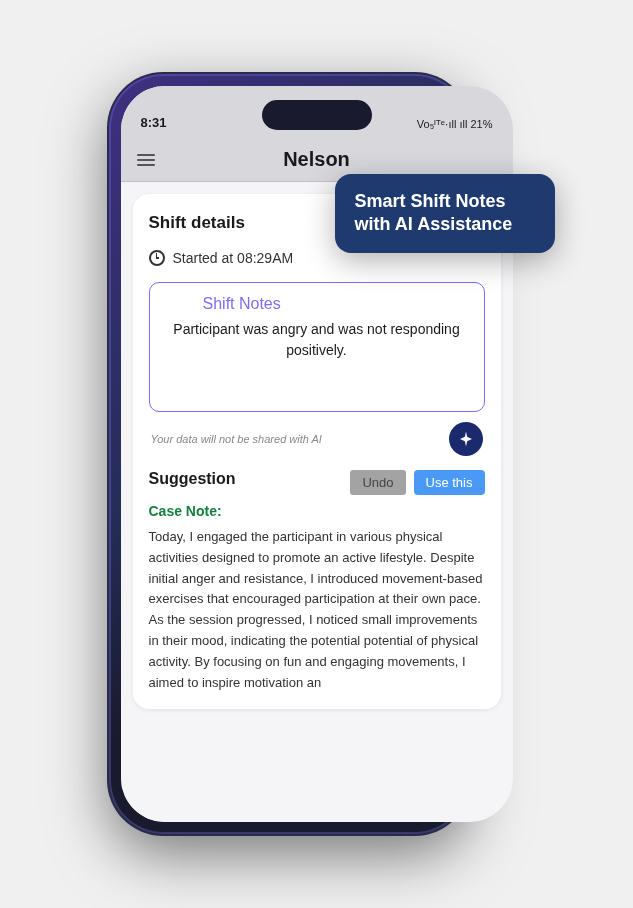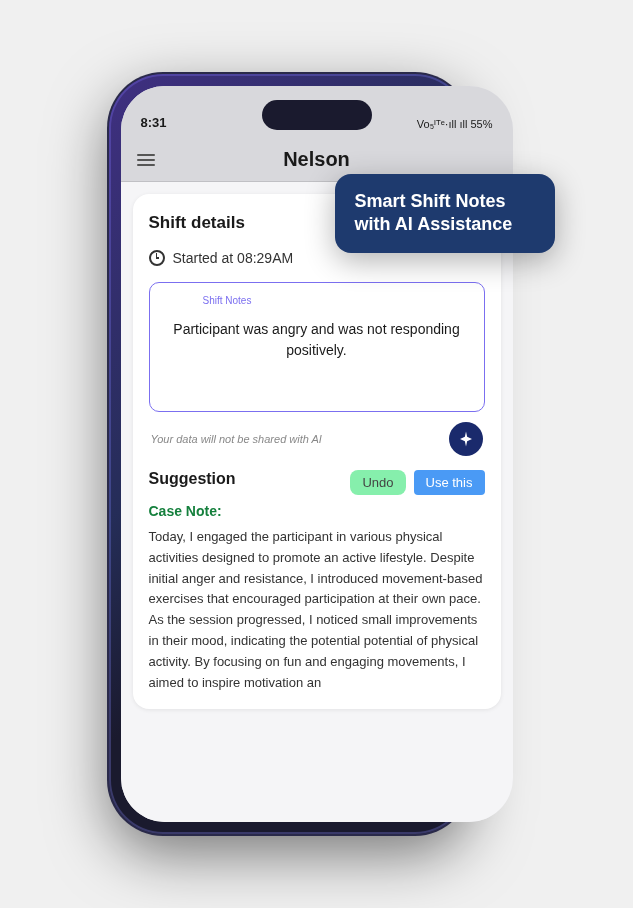--- a/index.html
+++ b/index.html
@@ -203,23 +203,23 @@
     .notes-container {
       border: 1.5px solid #7b6ff0;
       border-radius: 10px;
       padding: 12px;
       margin-bottom: 10px;
       background: #fff;
       min-height: 130px;
     }
 
     .notes-label {
-      font-size: 10px;
+      font-size: 16px;
       color: #7b6ff0;
-      margin-bottom: 13px;
+      margin-bottom: 6px;
       padding-left: 41px;
     }
 
     .notes-text {
       font-size: 14px;
       color: #1a1a1a;
       line-height: 1.5;
       text-align: center;
     }
 
@@ -269,24 +269,24 @@
     }
 
     .suggestion-actions {
       display: flex;
       gap: 8px;
     }
 
     .undo-btn {
       font-size: 13px;
       color: #444;
-      background: #86efac;
+      background: #a3a3a3;
       border: none;
       padding: 5px 12px;
-      border-radius: 8px;
+      border-radius: 3px;
       cursor: pointer;
     }
 
     .use-this-btn {
       font-size: 13px;
       color: #fff;
       background: #4a9af5;
       border: none;
       padding: 5px 12px;
       border-radius: 4px;
@@ -331,21 +331,21 @@
 
   <div class="phone-shell"></div>
 
   <div class="phone-screen">
 
     <div class="dynamic-island"></div>
 
     <div class="status-bar">
       <span class="status-time">8:31</span>
       <div class="status-icons">
-        <span>Vo₅ᴵᵀᵉ·ıll ıll 55%</span>
+        <span>Vo₅ᴵᵀᵉ·ıll ıll 21%</span>
       </div>
     </div>
 
     <div class="app-header">
       <div class="header-menu-icon">
         <span></span>
           <span></span>
           <span></span>
       </div>
       <span class="header-title">Nelson</span>

